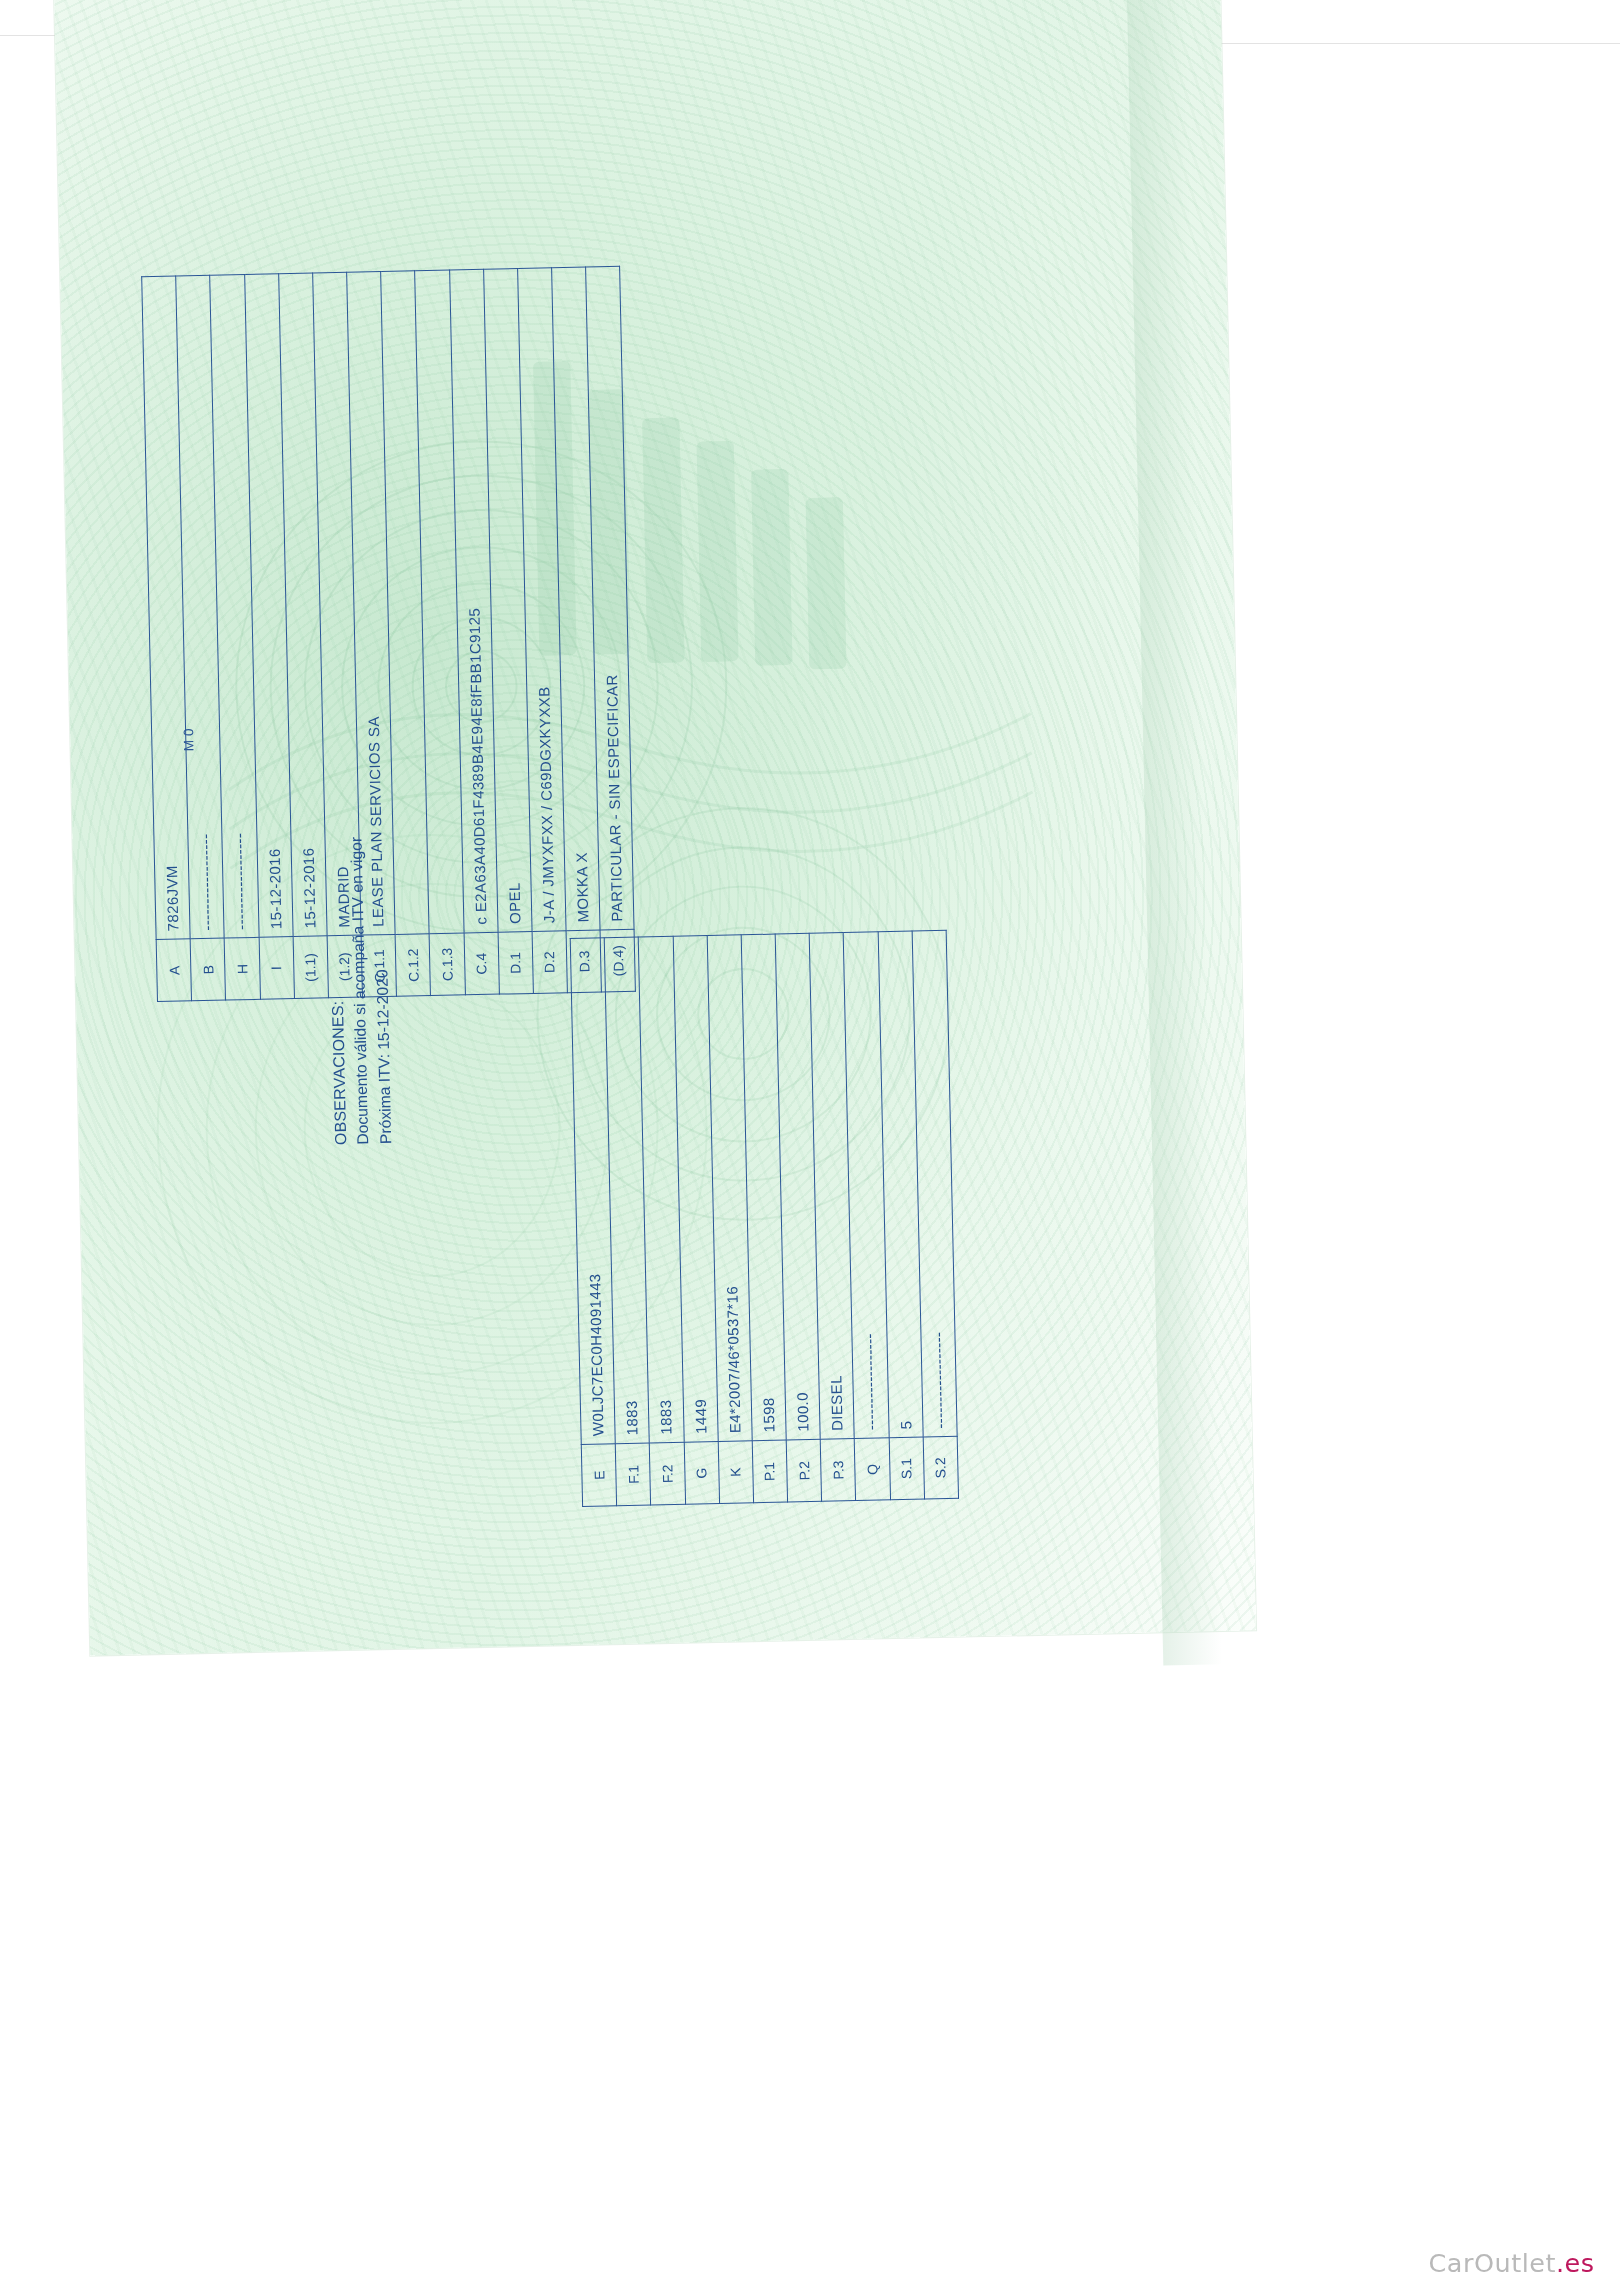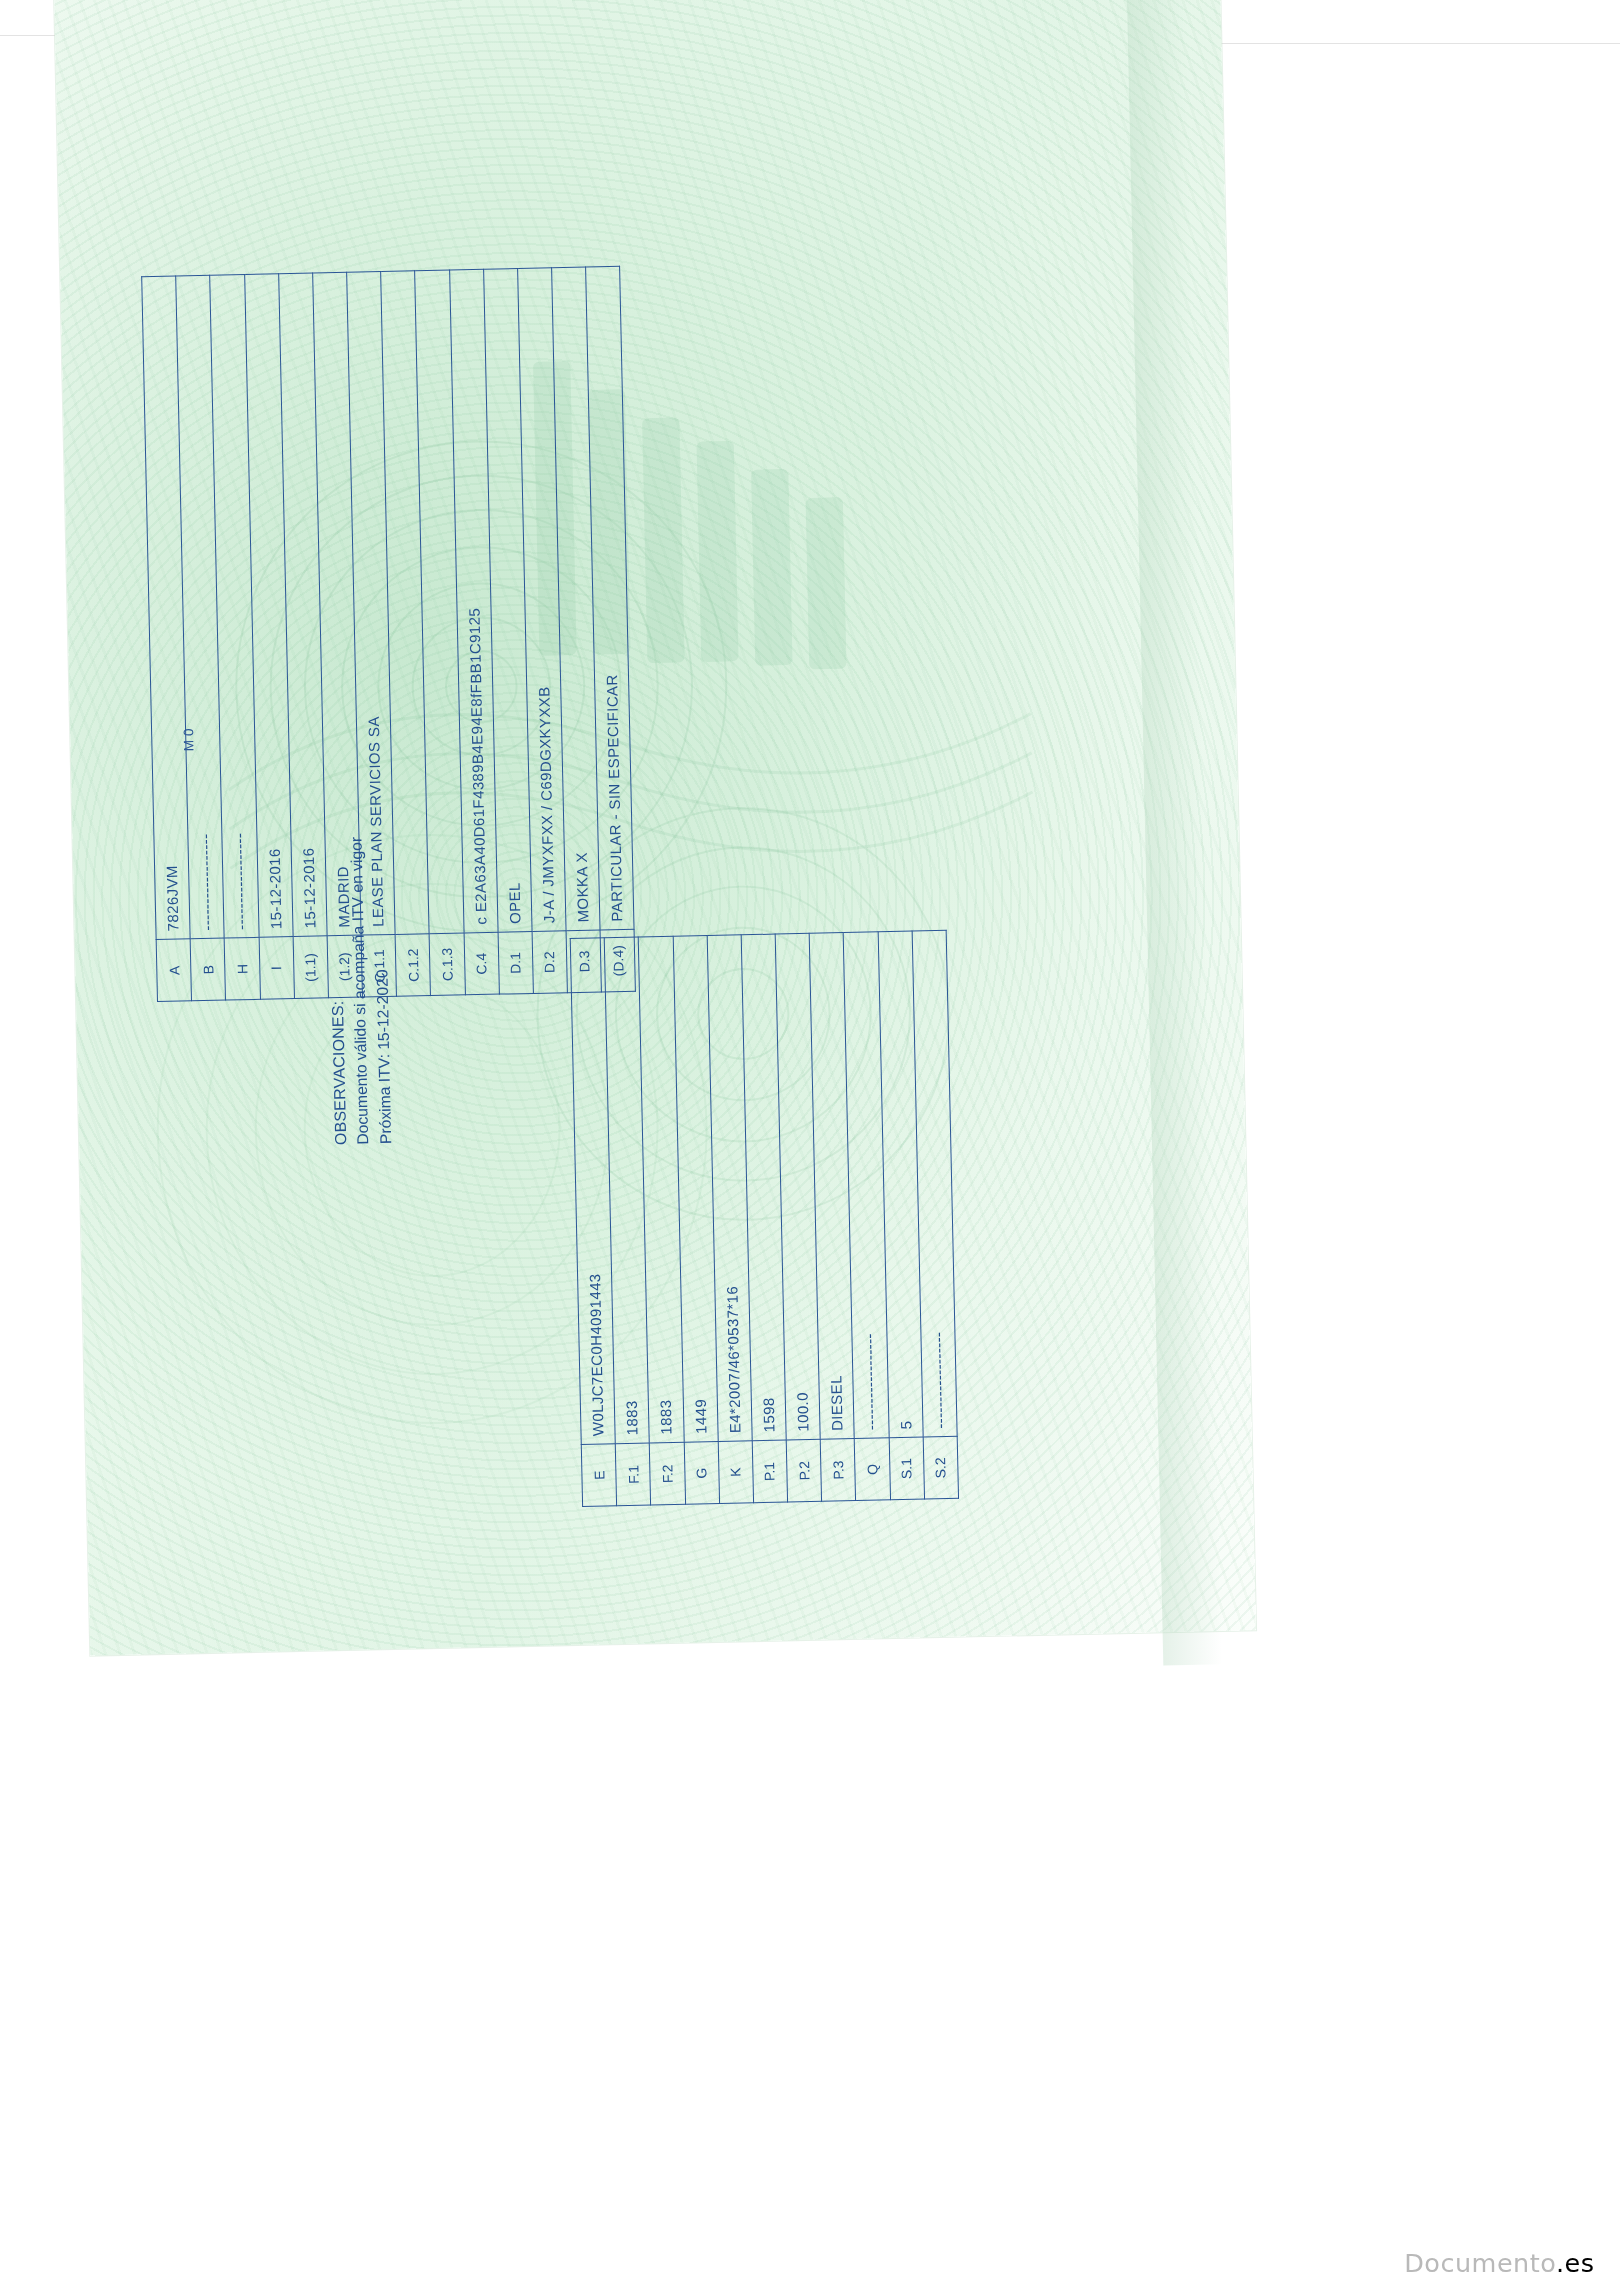--- a/index.html
+++ b/index.html
@@ -158,21 +158,21 @@
   
   #footer-logo {
     position: absolute;
     right: 25.5px;
     bottom: 13.7px;
     font-size: 25.5px;
     color: #b9b9b9;
     letter-spacing: 0.5px;
     font-family: "DejaVu Sans", sans-serif;
   }
-  #footer-logo .accent { color: #000000; }
+  #footer-logo .accent { color: #be185d; }
 
   
   .scan-line {
     position: absolute;
     background: #e3e3e3;
     height: 1px;
   }
 </style>
 </head>
 <body>
@@ -340,17 +340,17 @@
 
     <div id="observaciones">
       <div class="obs-title">OBSERVACIONES:</div>
       <div>Documento válido si acompaña ITV en vigor</div>
       <div>Próxima ITV: 15-12-2020</div>
     </div>
 
   </div>
 
   <div id="footer-logo">
-    <span>Documento</span><span class="accent">.es</span>
+    <span>CarOutlet</span><span class="accent">.es</span>
   </div>
 
 </div>
 
 
 </body></html>

